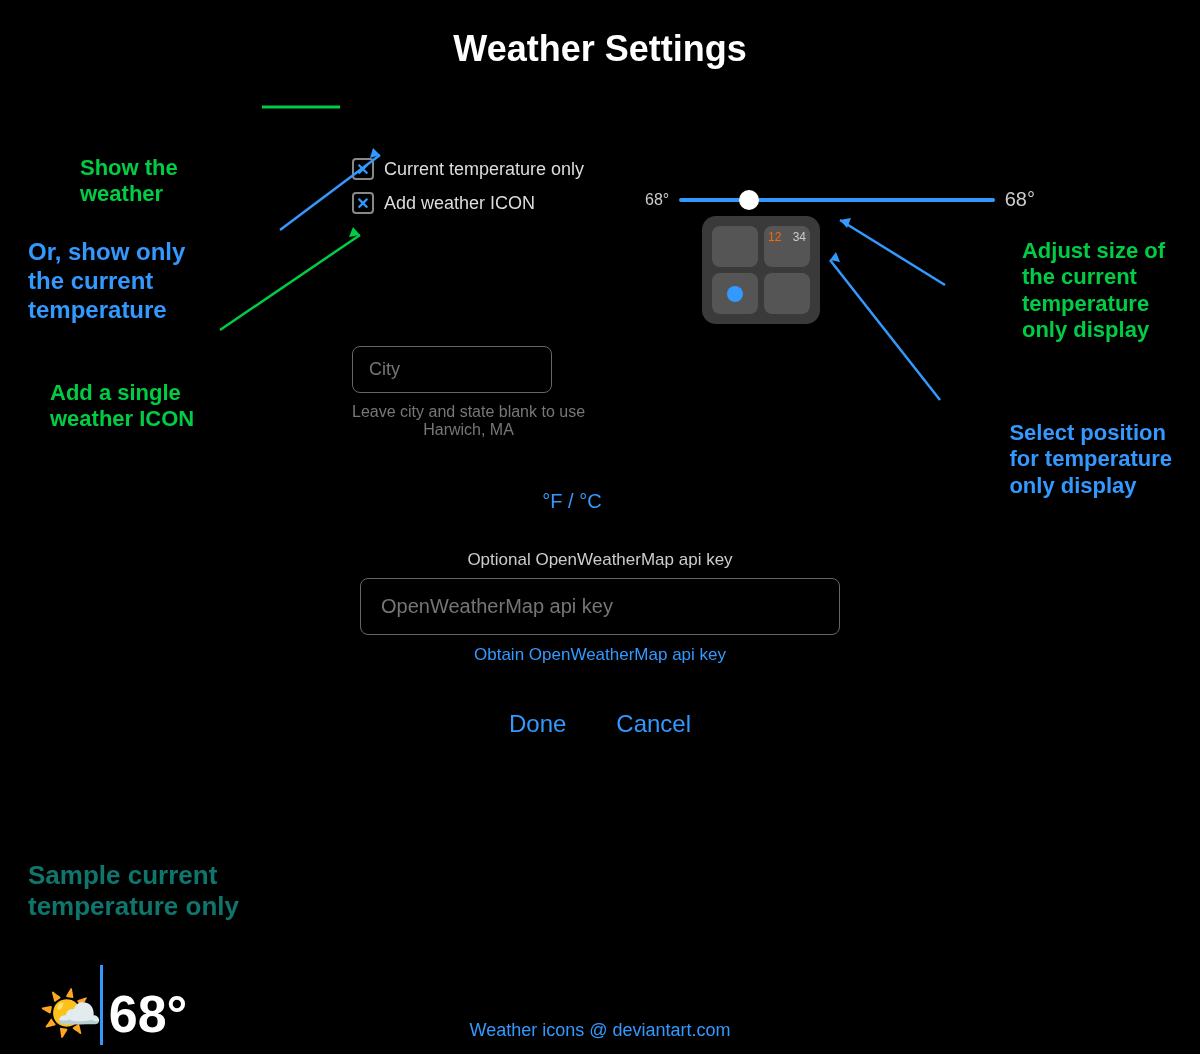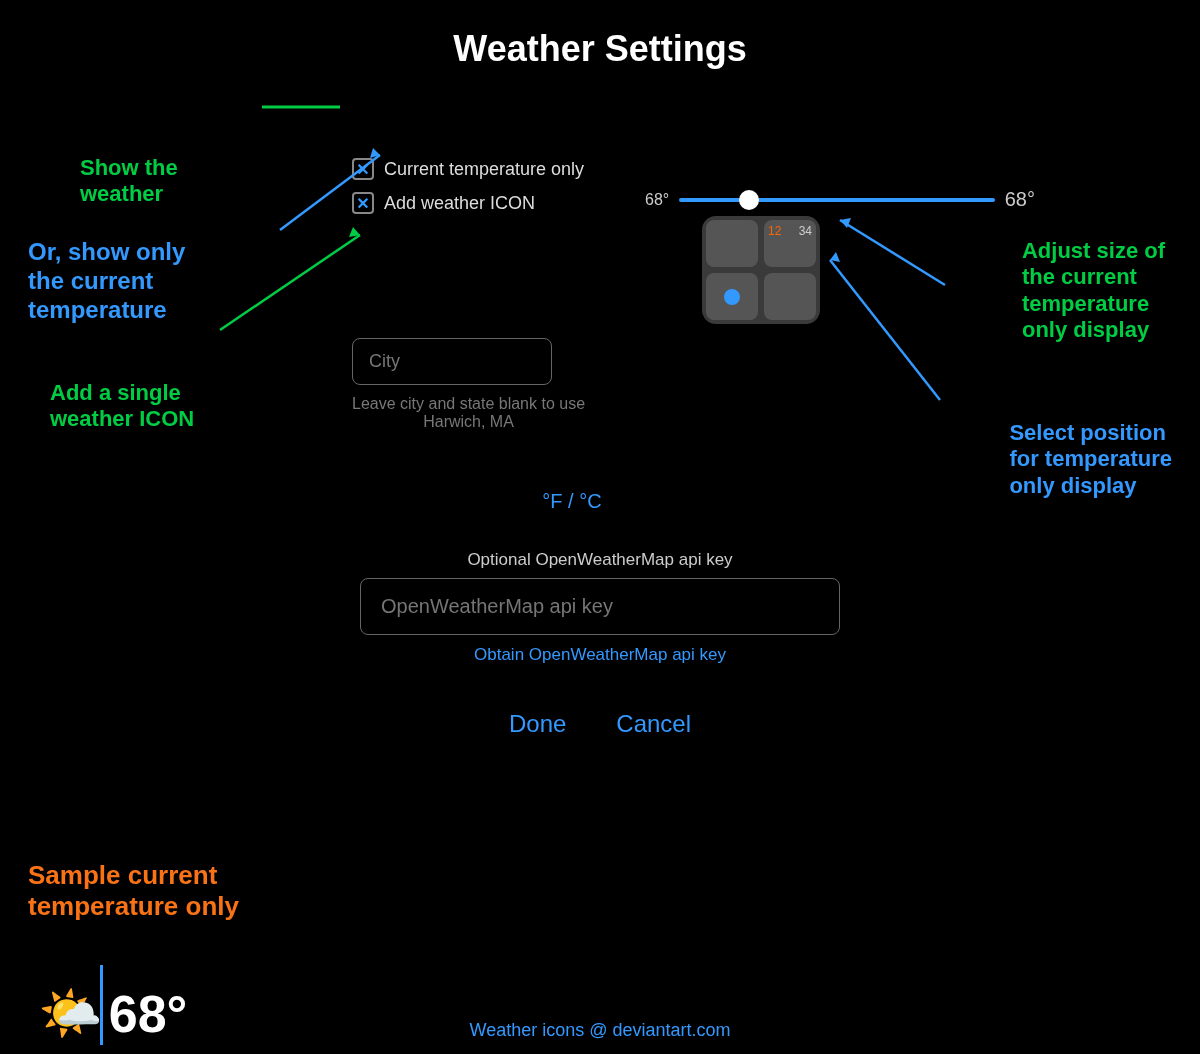--- a/index.html
+++ b/index.html
@@ -97,20 +97,21 @@
 
     .checkbox-label {
       color: #ddd;
       font-size: 18px;
     }
 
     
     .inputs-row {
       display: flex;
       gap: 18px;
+      margin-top: 8px;
       margin-bottom: 10px;
     }
 
     .text-input {
       background: transparent;
       border: 1.5px solid #666;
       border-radius: 8px;
       padding: 12px 16px;
       color: #999;
       font-size: 18px;
@@ -251,21 +252,21 @@
   </div>
 
   <div style="position:absolute;top:98px;left:645px;width:390px;display:flex;align-items:center;gap:10px;">
     <span style="color:#ccc;font-size:16px;">68°</span>
     <div style="flex:1;height:4px;background:#3399ff;border-radius:2px;position:relative;cursor:pointer;">
       <div style="width:20px;height:20px;background:#fff;border-radius:50%;position:absolute;top:50%;left:22%;transform:translate(-50%,-50%);cursor:pointer;"></div>
     </div>
     <span style="color:#ccc;font-size:20px;">68°</span>
   </div>
 
-  <div style="position:absolute;top:126px;left:702px;width:118px;height:108px;background:#3a3a3a;border-radius:14px;display:grid;grid-template-columns:1fr 1fr;grid-template-rows:1fr 1fr;gap:6px;padding:4px;">
+  <div style="position:absolute;top:126px;left:702px;width:118px;height:108px;background:#3a3a3a;border-radius:14px;display:grid;grid-template-columns:1fr 1fr;grid-template-rows:1fr 1fr;gap:6px;padding:10px;">
 
     <div style="background:#555;border-radius:8px;display:flex;align-items:center;justify-content:center;cursor:pointer;"></div>
 
     <div style="background:#555;border-radius:8px;display:flex;align-items:center;justify-content:center;cursor:pointer;position:relative;">
       <span style="color:#ff6600;font-size:12px;position:absolute;left:4px;top:4px;">12</span>
       <span style="color:#ccc;font-size:12px;position:absolute;right:4px;top:4px;">34</span>
     </div>
 
     <div style="background:#555;border-radius:8px;display:flex;align-items:center;justify-content:center;cursor:pointer;">
       <div style="width:16px;height:16px;border-radius:50%;background:#3399ff;"></div>
@@ -294,21 +295,21 @@
 
   <div class="action-buttons" style="position:absolute;top:600px;left:0;width:100%;">
     <button class="action-btn">Done</button>
     <button class="action-btn">Cancel</button>
   </div>
 
 </div>
 
 <div style="position:relative;height:274px;width:100%;">
 
-  <div class="annotation" style="top:10px;left:28px;color:#f97316;font-size:26px;line-height:1.2;">
+  <div class="annotation" style="top:10px;left:28px;color:#0f766e;font-size:26px;line-height:1.2;">
     <span style="white-space:pre-line;">Sample current
 temperature only</span>
   </div>
 
   <div style="position:absolute;top:115px;left:100px;width:3px;height:80px;background:#3399ff;"></div>
 
   <div style="position:absolute;bottom:80px;left:38px;display:flex;align-items:center;gap:6px;">
     <span style="font-size:52px;">🌤️</span>
     <span style="color:#fff;font-size:52px;font-weight:bold;">68°</span>
   </div>

